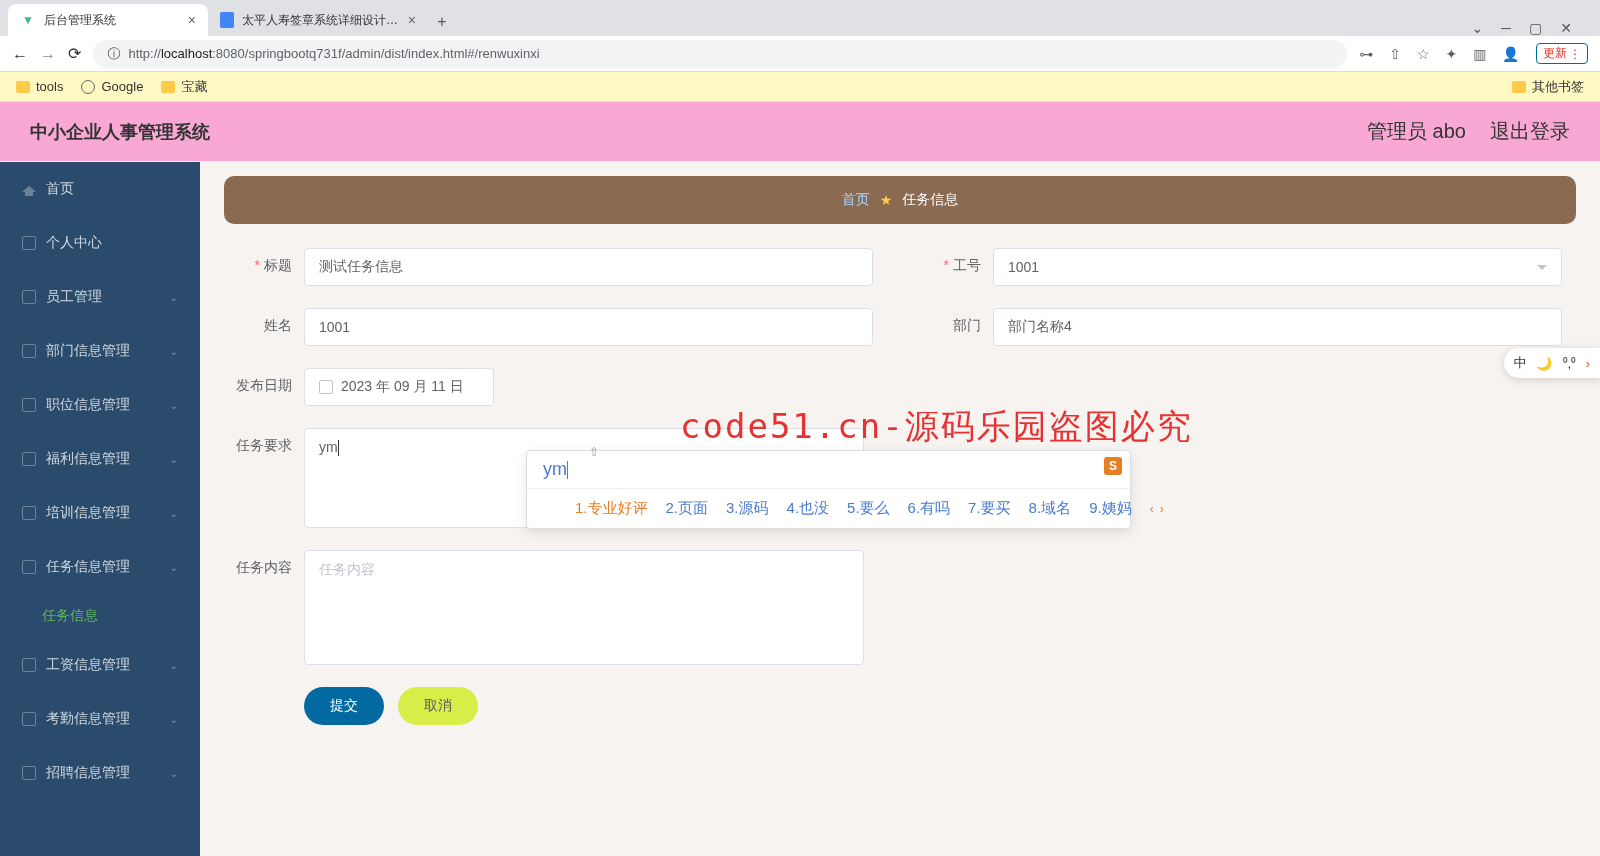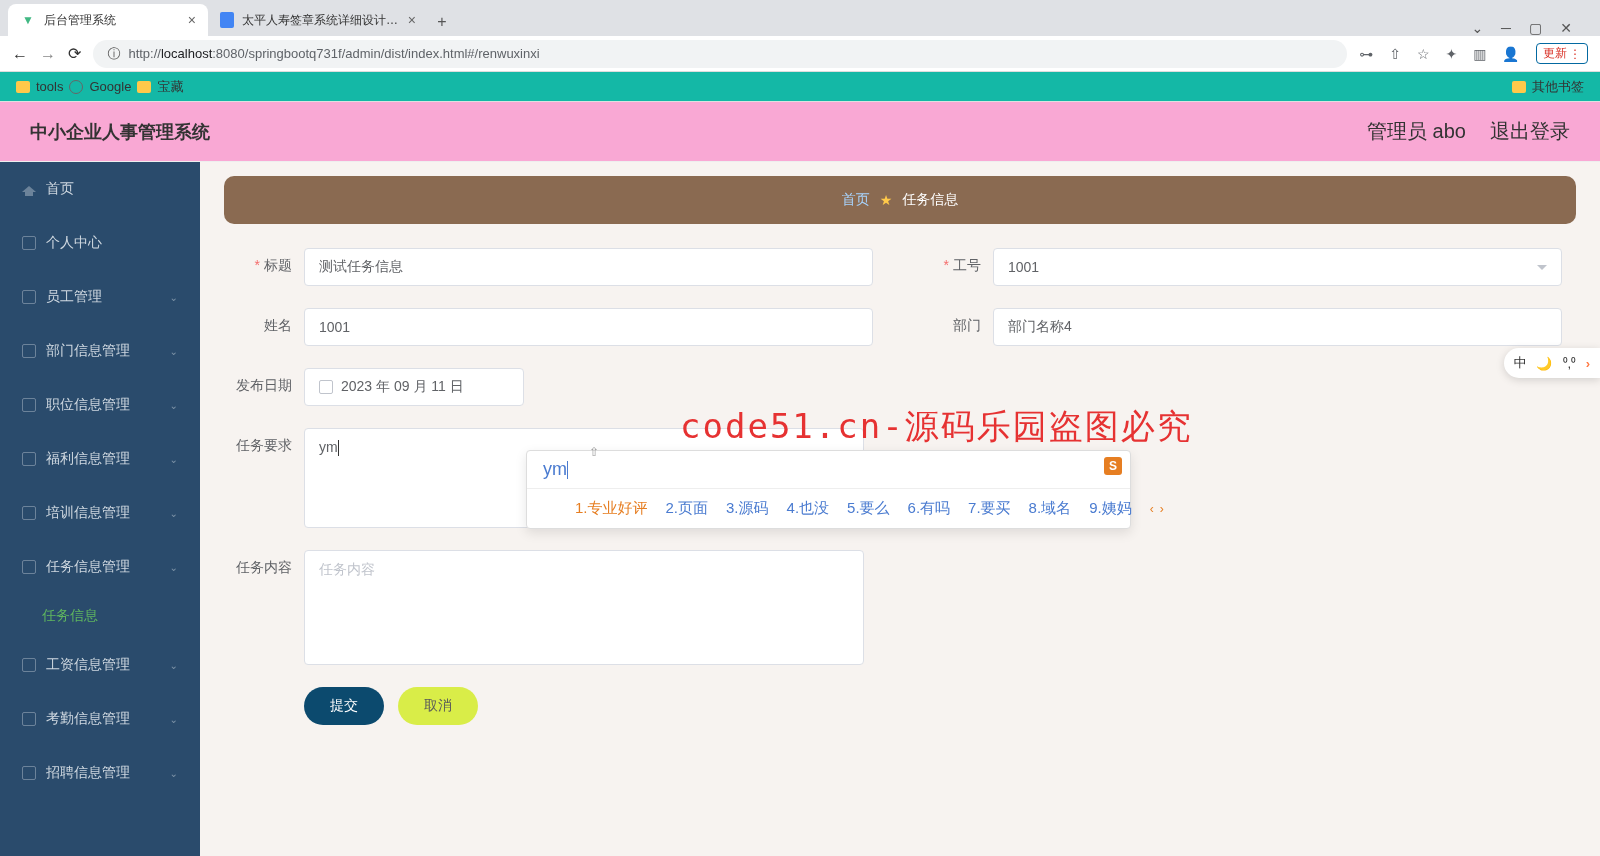--- a/index.html
+++ b/index.html
@@ -17,21 +17,21 @@
 
 .addr-bar { height: 36px; background: #fff; display: flex; align-items: center; padding: 0 12px; gap: 12px; border-bottom: 1px solid #ddd; }
 .nav-btn { color: #888; font-size: 16px; }
 .nav-btn.enabled { color: #333; }
 .url-box { flex: 1; display: flex; align-items: center; gap: 8px; background: #f1f3f4; border-radius: 18px; padding: 0 14px; height: 28px; font-size: 13px; color: #555; }
 .url-box .host { color: #202124; }
 .url-box .path { color: #5f6368; }
 .addr-right { display: flex; align-items: center; gap: 16px; color: #5f6368; font-size: 14px; }
 .update-badge { border: 1px solid #0369a1; color: #d93025; padding: 1px 6px; border-radius: 4px; font-size: 12px; display: flex; align-items: center; gap: 2px; }
 
-.bookmarks { height: 30px; background: #14b8a6; display: flex; align-items: center; padding: 0 16px; gap: 6px; font-size: 13px; border-bottom: 1px solid #e0e0e0; }
+.bookmarks { height: 30px; background: #fef9c3; display: flex; align-items: center; padding: 0 16px; gap: 18px; font-size: 13px; border-bottom: 1px solid #e0e0e0; }
 .bookmark { display: flex; align-items: center; gap: 6px; color: #333; }
 .folder-icon { width: 14px; height: 12px; background: #ffc94a; border-radius: 2px; display: inline-block; }
 .globe { width: 14px; height: 14px; border: 1.5px solid #666; border-radius: 50%; display: inline-block; position: relative; }
 .bookmarks-right { margin-left: auto; }
 
 
 .app-header { height: 60px; background: #f9a8d4; display: flex; align-items: center; padding: 0 30px; border-bottom: 1px solid #eee; gap: 8px; }
 .app-title { font-size: 18px; font-weight: bold; color: #333; }
 .header-right { margin-left: auto; display: flex; gap: 24px; font-size: 20px; color: #333; }
 
@@ -52,28 +52,28 @@
 
 .form { margin-top: 24px; }
 .form-row { display: flex; gap: 40px; margin-bottom: 22px; }
 .form-group { display: flex; align-items: flex-start; }
 .form-group.half { width: 48%; }
 .form-label { width: 80px; text-align: right; padding-right: 12px; font-size: 14px; color: #606266; padding-top: 9px; }
 .form-label .req { color: #f56c6c; margin-right: 4px; }
 .form-control { flex: 1; }
 .input { width: 100%; height: 38px; border: 1px solid #dcdfe6; border-radius: 4px; padding: 0 14px; font-size: 14px; background: #fff; color: #606266; display: flex; align-items: center; }
 .input.select::after { content: ""; margin-left: auto; width: 0; height: 0; border-left: 5px solid transparent; border-right: 5px solid transparent; border-top: 5px solid #c0c4cc; }
-.input.date { width: 220px; gap: 8px; color: #606266; text-align: right; }
+.input.date { width: 190px; gap: 8px; color: #606266; text-align: right; }
 .cal-icon { width: 14px; height: 14px; border: 1.5px solid #c0c4cc; border-radius: 2px; position: relative; }
 .textarea { width: 560px; min-height: 100px; border: 1px solid #dcdfe6; border-radius: 4px; padding: 10px 14px; font-size: 14px; background: #fff; resize: both; position: relative; color: #606266; }
 .textarea.large { width: 560px; min-height: 115px; }
 .placeholder { color: #c0c4cc; }
 .btn-row { padding-left: 80px; display: flex; gap: 14px; margin-top: 10px; }
 .btn { height: 38px; padding: 0 26px; border-radius: 20px; border: none; font-size: 14px; cursor: pointer; }
-.btn.primary { background: #0c4a6e; color: #fff; }
+.btn.primary { background: #0369a1; color: #fff; }
 .btn.cancel { background: #d9ed48; color: #5a5a5a; }
 
 
 .ime { position: absolute; left: 326px; top: 288px; width: 605px; background: #fff; border: 1px solid #ddd; border-radius: 4px; box-shadow: 0 4px 12px rgba(0,0,0,0.1); z-index: 100; }
 .ime-input { padding: 8px 16px; font-size: 18px; color: #4a7bd0; border-bottom: 1px solid #eee; position: relative; }
 .ime-candidates { display: flex; align-items: center; padding: 10px 16px; gap: 18px; font-size: 15px; }
 .ime-cand { color: #4a7bd0; white-space: nowrap; }
 .ime-cand.first { color: #e67e22; margin-left: 32px; }
 .ime-nav { margin-left: auto; display: flex; gap: 6px; color: #e67e22; font-size: 12px; }
 .ime-badge { position: absolute; right: 8px; top: 6px; width: 18px; height: 18px; background: #e67e22; border-radius: 3px; color: #fff; font-size: 12px; display: flex; align-items: center; justify-content: center; font-weight: bold; }

